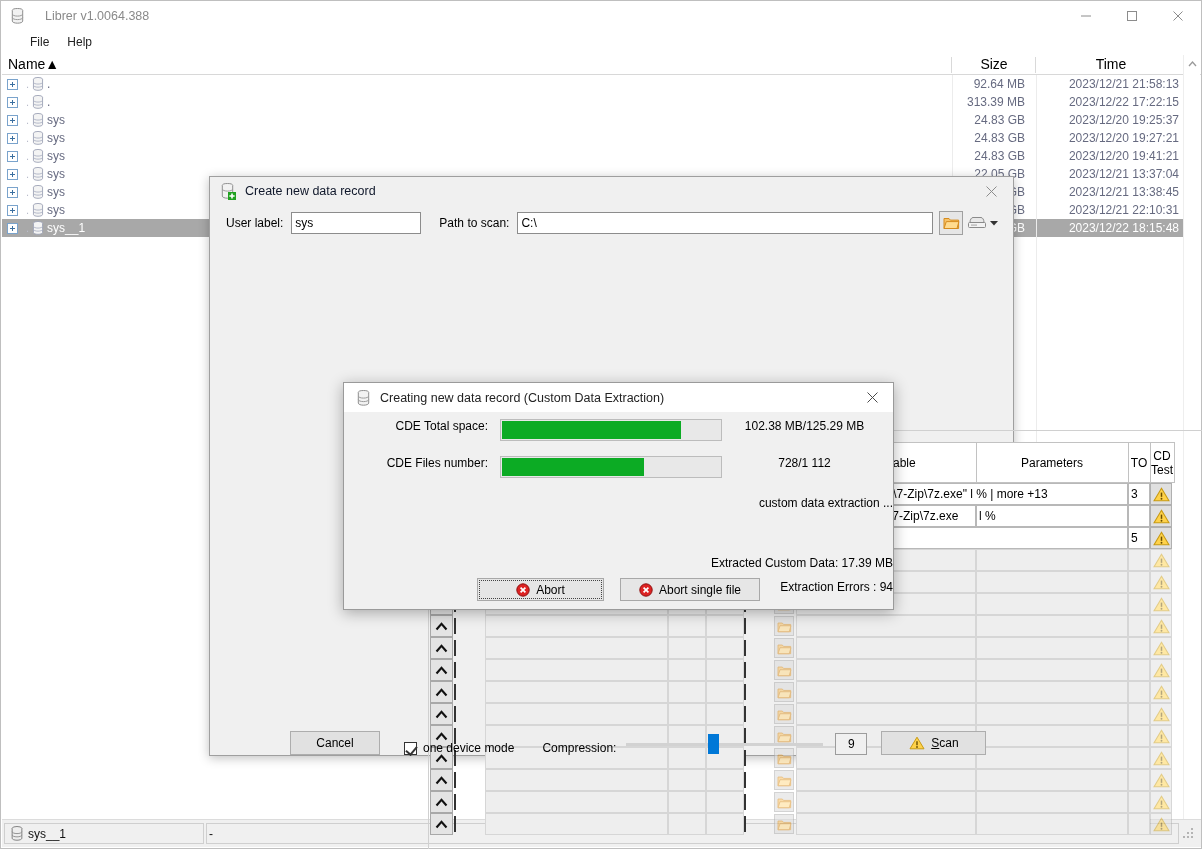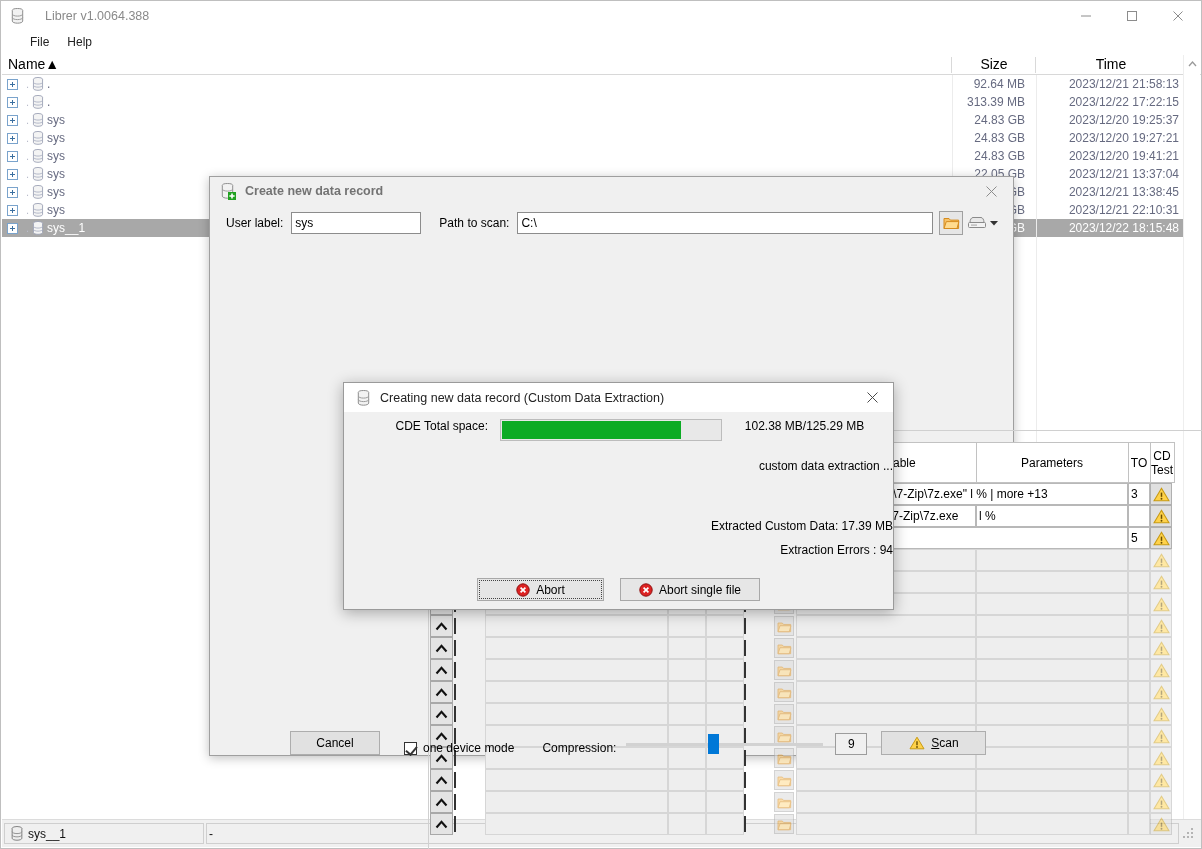--- a/index.html
+++ b/index.html
@@ -107,21 +107,21 @@
   
   .dialog {
     position: absolute; left: 208px; top: 175px; width: 805px; height: 580px;
     background: #f0f0f0; border: 1px solid #9f9f9f;
     box-shadow: 0 2px 10px rgba(0,0,0,.25);
   }
   .dlg-title {
     height: 28px; background: #f0f0f0; display: flex; align-items: center;
     padding-left: 10px; position: relative;
   }
-  .dlg-title .dt-text { color: #737373; font-size: 12.5px; margin-left: 8px; font-weight: bold; }
+  .dlg-title .dt-text { color: #0f172a; font-size: 12.5px; margin-left: 8px; }
   .dlg-close {
     position: absolute; right: 0; top: 0; width: 44px; height: 28px;
     display: flex; align-items: center; justify-content: center;
   }
   .dlg-fieldrow {
     display: flex; align-items: center; padding: 3px 12px 0 16px; height: 32px;
   }
   .lbl { font-size: 12px; color: #000; }
   .txt {
     height: 22px; border: 1px solid #8c8c8c; background: #fff;
@@ -1291,20 +1291,27 @@
     </div>
 
     <div class="pd-row">
       <span class="pd-lab">CDE Total space:</span>
       <div class="pbar">
         <div class="fill" id="fill0" style="width: 178.76px; background: rgb(12, 171, 36);"></div>
       </div>
       <span class="pd-val">102.38 MB/125.29 MB</span>
     </div>
 
+    <div class="pd-row">
+      <span class="pd-lab">CDE Files number:</span>
+      <div class="pbar">
+        <div class="fill" id="fill1" style="width: 141.7px; background: rgb(12, 171, 36);"></div>
+      </div>
+      <span class="pd-val">728/1 112</span>
+    </div>
 
     <div class="pd-center" style="margin-top:10px">custom data extraction ...</div>
     <div class="pd-center" style="margin-top:46px">Extracted Custom Data: 17.39 MB</div>
     <div class="pd-center" style="margin-top:10px">Extraction Errors : 94</div>
 
     <div class="pd-btns">
       <div class="abort-btn focus" style="width:127px">
         <span style="display:flex">
           <svg width="14" height="14" viewBox="0 0 14 14">
             <circle cx="7" cy="7" r="6.2" fill="#d22" stroke="#8e1111"></circle>

